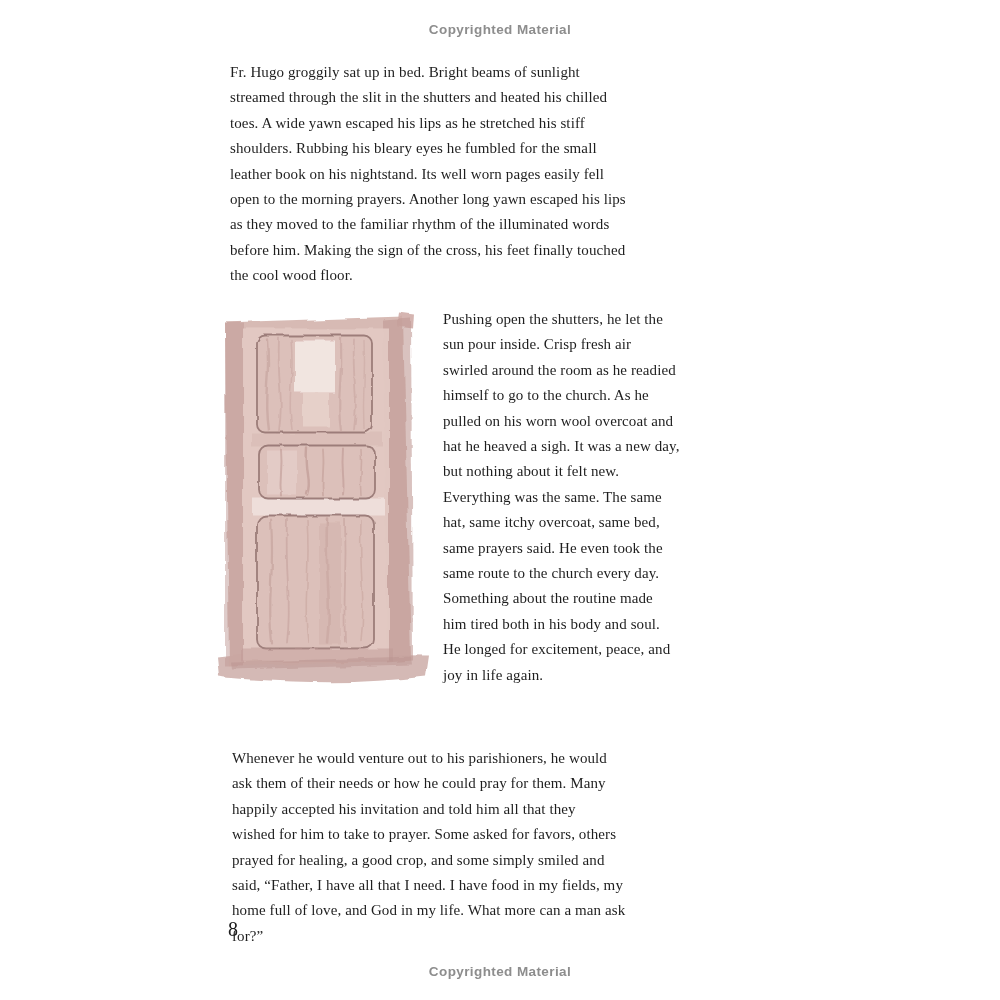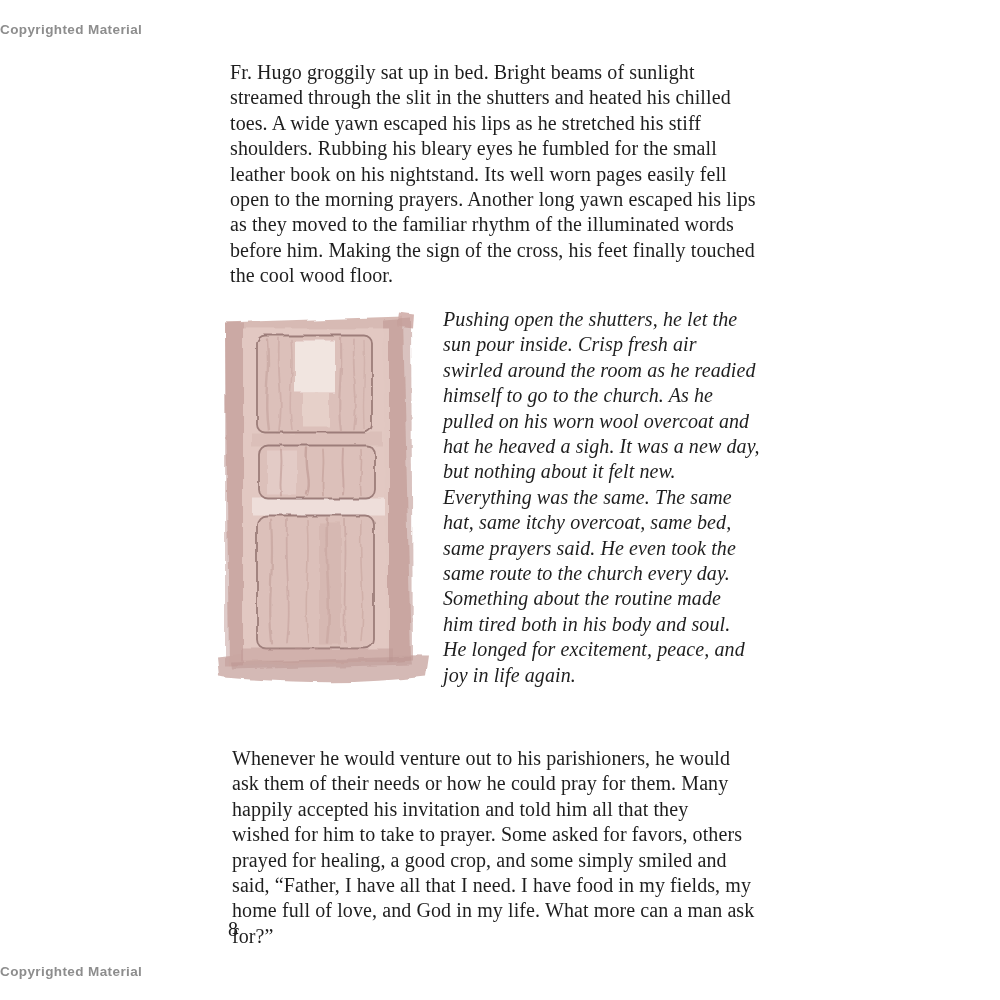--- a/index.html
+++ b/index.html
@@ -9,39 +9,40 @@
     height: 1000px;
     margin: 0 auto;
     background: #ffffff;
     overflow: hidden;
     font-family: "Liberation Serif", serif;
   }
   .copyright {
     position: absolute;
     left: 0;
     width: 1000px;
+    text-align: center;
     font-family: "Liberation Sans", sans-serif;
     font-size: 13.5px;
     font-weight: bold;
     letter-spacing: 0.4px;
     color: #8d8d8d;
   }
   .copyright.top { top: 22px; }
   .copyright.bottom { top: 964px; }
   .para {
     position: absolute;
     font-family: "Liberation Serif", serif;
-    font-size: 20px;
+    font-size: 15px;
     line-height: 25.4px;
     color: #1e1e1e;
     white-space: pre;
     letter-spacing: 0.1px;
   }
   .para1 { left: 230px; top: 60px; }
-  .para2 { left: 443px; top: 307px; font-style: italic; }
+  .para2 { left: 443px; top: 307px; }
   .para3 { left: 232px; top: 746px; }
   .door-figure {
     position: absolute;
     left: 211px;
     top: 312px;
     width: 222px;
     height: 376px;
     margin: 0;
     padding: 0;
   }

